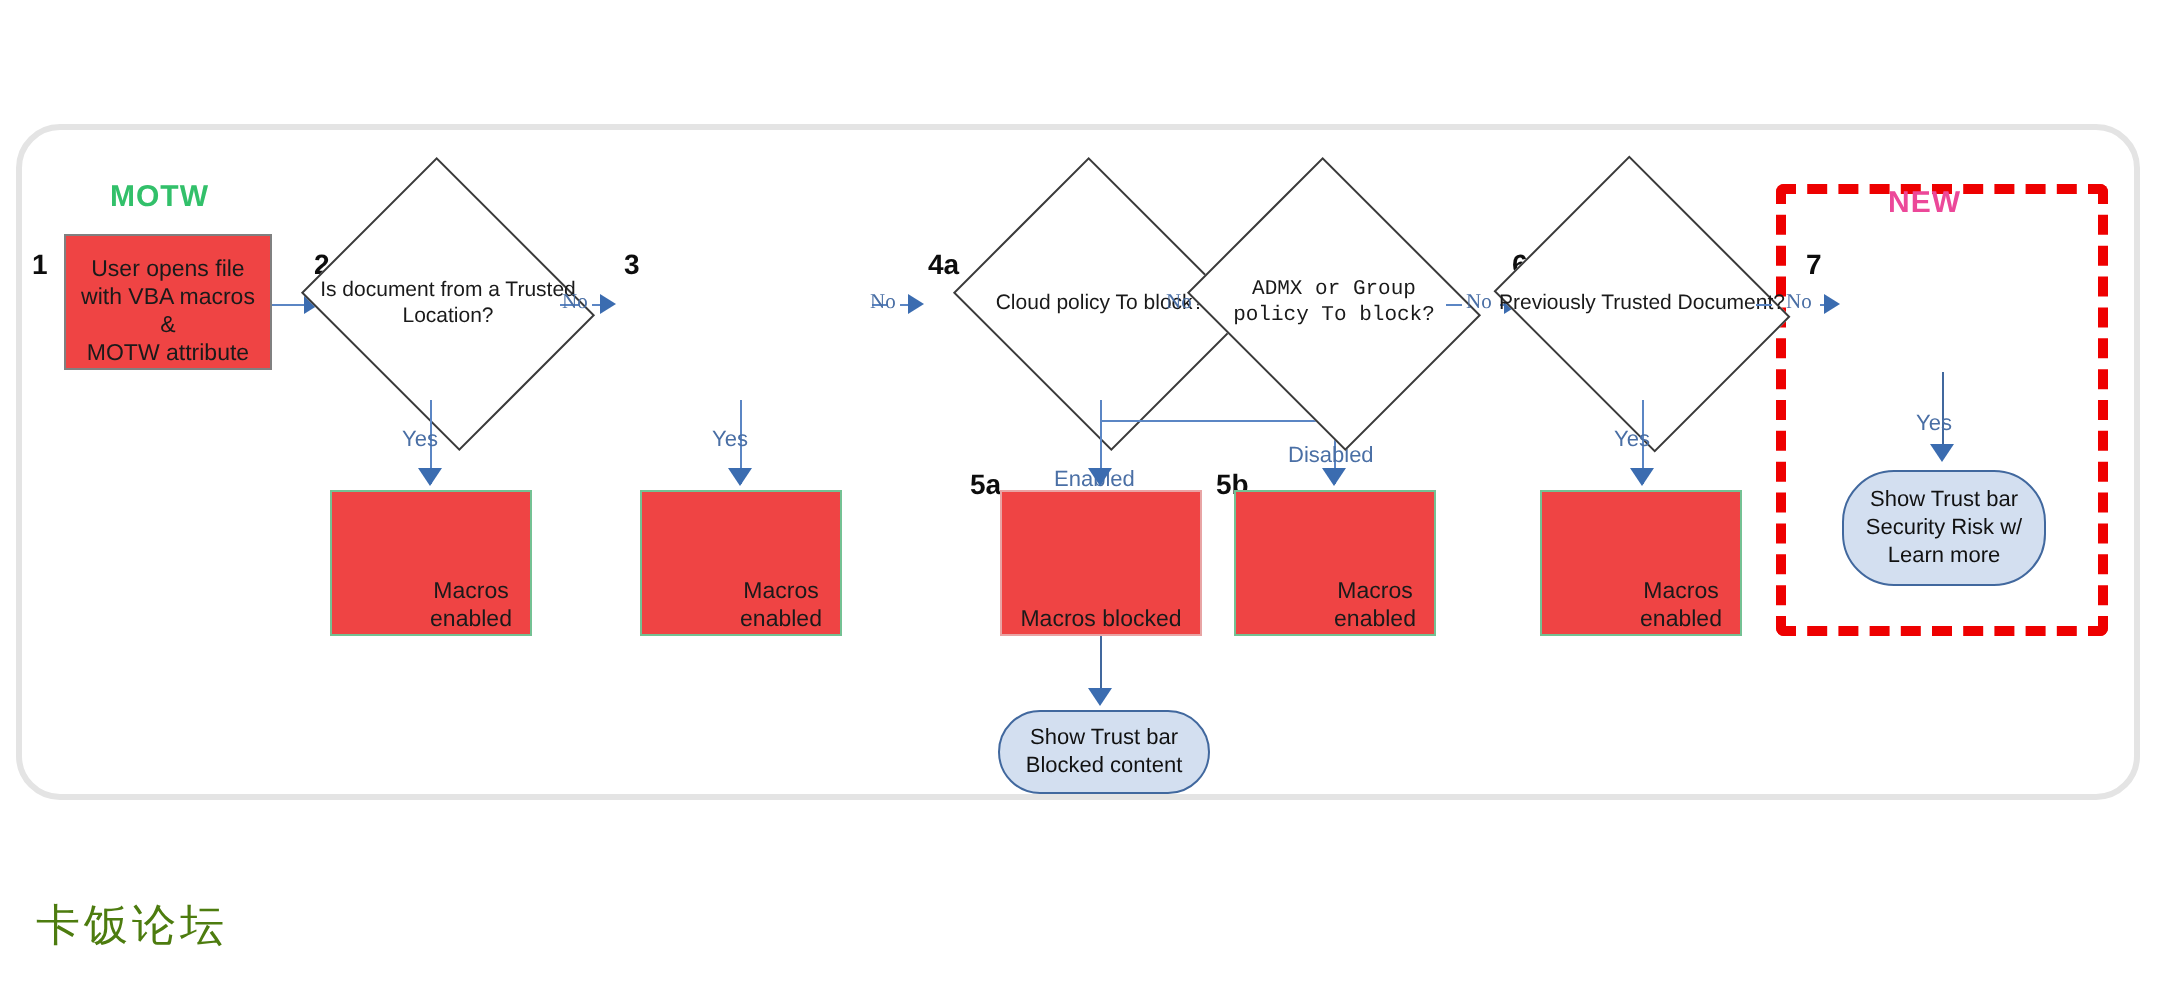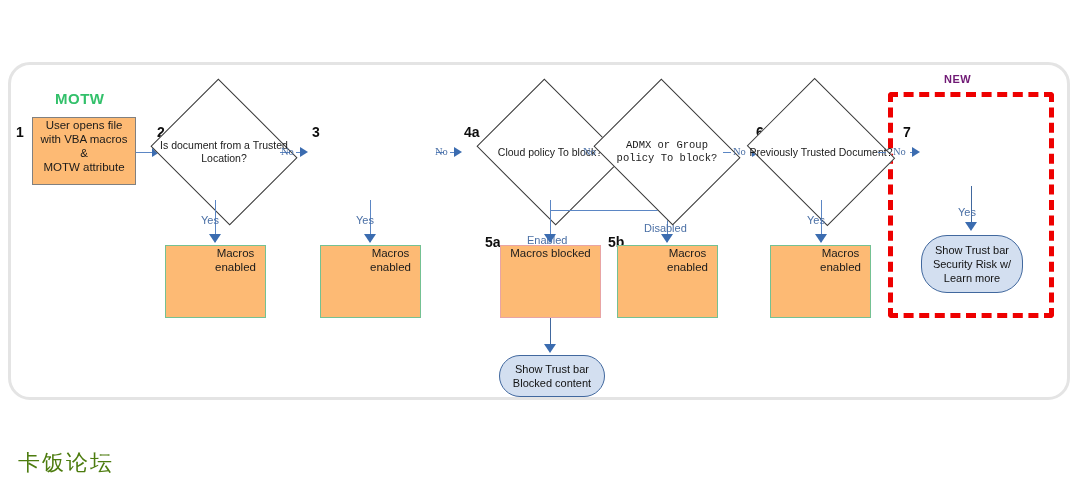--- a/index.html
+++ b/index.html
@@ -31,25 +31,25 @@
     border: 3px solid #e4e4e4;
     border-radius: 22px;
     box-sizing: border-box;
   }
 
   
   .node {
     position: absolute;
     box-sizing: border-box;
     display: flex;
-    align-items: flex-start;
+    align-items: flex-end;
     justify-content: center;
     text-align: center;
     color: #1a1a1a;
-    background: #fdba74;
+    background: #ef4444;
   }
 
   .rect {
     border: 1.5px solid #808080;
     font-size: 11.5px;
     line-height: 14px;
   }
   .rect.green  { border-color: #74c193; padding-left: 40px; }
   .rect.red    { border-color: #e8a4a4; }
 
@@ -156,24 +156,25 @@
 
   
   #newbox {
     position: absolute;
     box-sizing: border-box;
     border: 5px dashed #ee0000;
     border-radius: 4px;
   }
   #newlabel {
     position: absolute;
-    font-size: 11px;
+    font-size: 15px;
     font-weight: bold;
-    color: #701a75;
+    color: #ec4899;
     letter-spacing: 0.5px;
+    margin-top: 20px;
   }
 
   
   #watermark {
     position: absolute;
     left: 18px;
     top: 448px;
     font-size: 22px;
     color: #4d7c0f;
     font-family: "DejaVu Sans", sans-serif;

